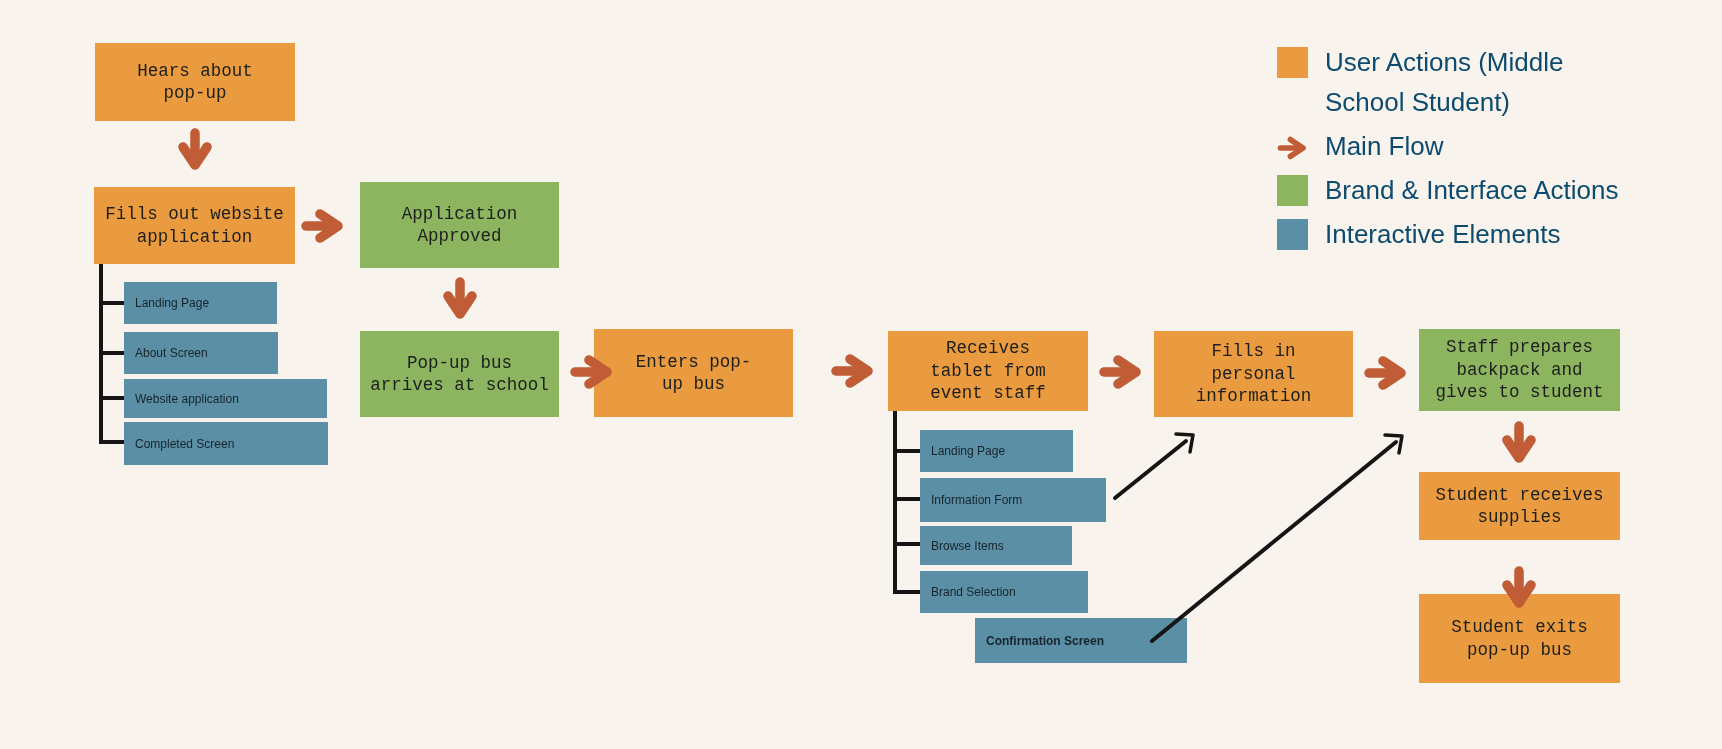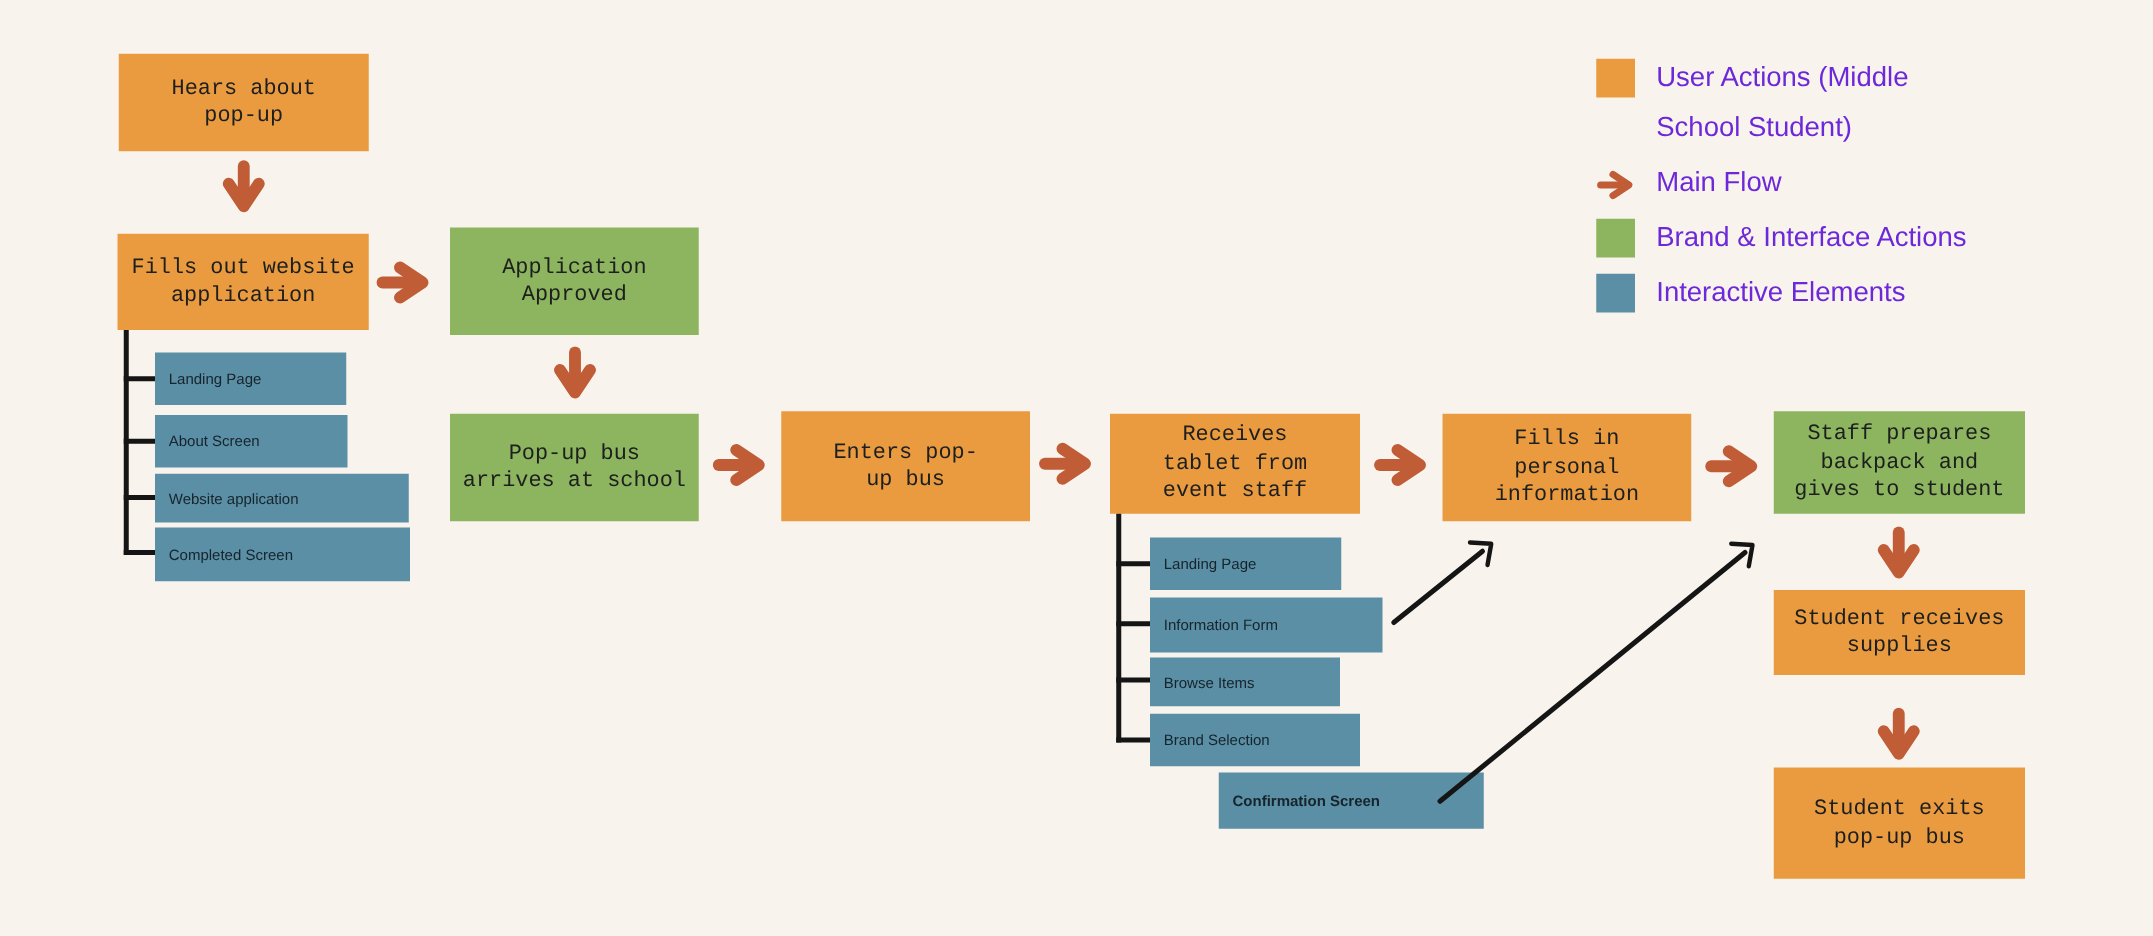--- a/index.html
+++ b/index.html
@@ -77,62 +77,62 @@
   .legend-arrow { flex: 0 0 31px; margin-top: 7px; }
   .legend-arrow path {
     stroke: var(--flow-arrow);
     stroke-width: 8;
     stroke-linecap: round;
     stroke-linejoin: round;
     fill: none;
   }
   .legend-label {
     margin-left: 17px;
-    font-size: 22px;
+    font-size: 26px;
     line-height: 40px;
     white-space: pre-line;
-    color: #6d28d9;
+    color: #0c4a6e;
   }
 </style>
 </head>
 <body>
 
 <div class="canvas">
 
   <div class="node orange" style="left:95px; top:43px; width:200px; height:78px;">Hears about
 pop-up</div>
 
   <div class="node orange" style="left:94px; top:187px; width:201px; height:77px;text-align:center;">Fills out website
 application</div>
 
   <div class="node green" style="left:360px; top:182px; width:199px; height:86px;">Application
 Approved</div>
 
   <div class="node green" style="left:360px; top:331px; width:199px; height:86px;">Pop-up bus
 arrives at school</div>
 
-  <div class="node orange" style="left:625px; top:329px; width:199px; height:88px;">Enters pop-
+  <div class="node orange" style="left:594px; top:329px; width:199px; height:88px;">Enters pop-
 up bus</div>
 
   <div class="node orange" style="left:888px; top:331px; width:200px; height:80px;">Receives
 tablet from
 event staff</div>
 
   <div class="node orange" style="left:1154px; top:331px; width:199px; height:86px;">Fills in
 personal
 information</div>
 
   <div class="node green" style="left:1419px; top:329px; width:201px; height:82px;">Staff prepares
 backpack and
 gives to student</div>
 
   <div class="node orange" style="left:1419px; top:472px; width:201px; height:68px;">Student receives
 supplies</div>
 
-  <div class="node orange" style="left:1419px; top:614px; width:201px; height:89px;">Student exits
+  <div class="node orange" style="left:1419px; top:594px; width:201px; height:89px;">Student exits
 pop-up bus</div>
 
   <div class="conn" style="left:99px; top:264px; width:4px; height:180px;"></div>
   <div class="conn" style="left:99px; top:301px; width:25px; height:4px;"></div>
   <div class="conn" style="left:99px; top:351px; width:25px; height:4px;"></div>
   <div class="conn" style="left:99px; top:396px; width:25px; height:4px;"></div>
   <div class="conn" style="left:99px; top:440px; width:25px; height:4px;"></div>
 
   <div class="chip" style="left:124px; top:282px; width:153px; height:42px;">Landing Page</div>
   <div class="chip" style="left:124px; top:332px; width:154px; height:42px;">About Screen</div>

